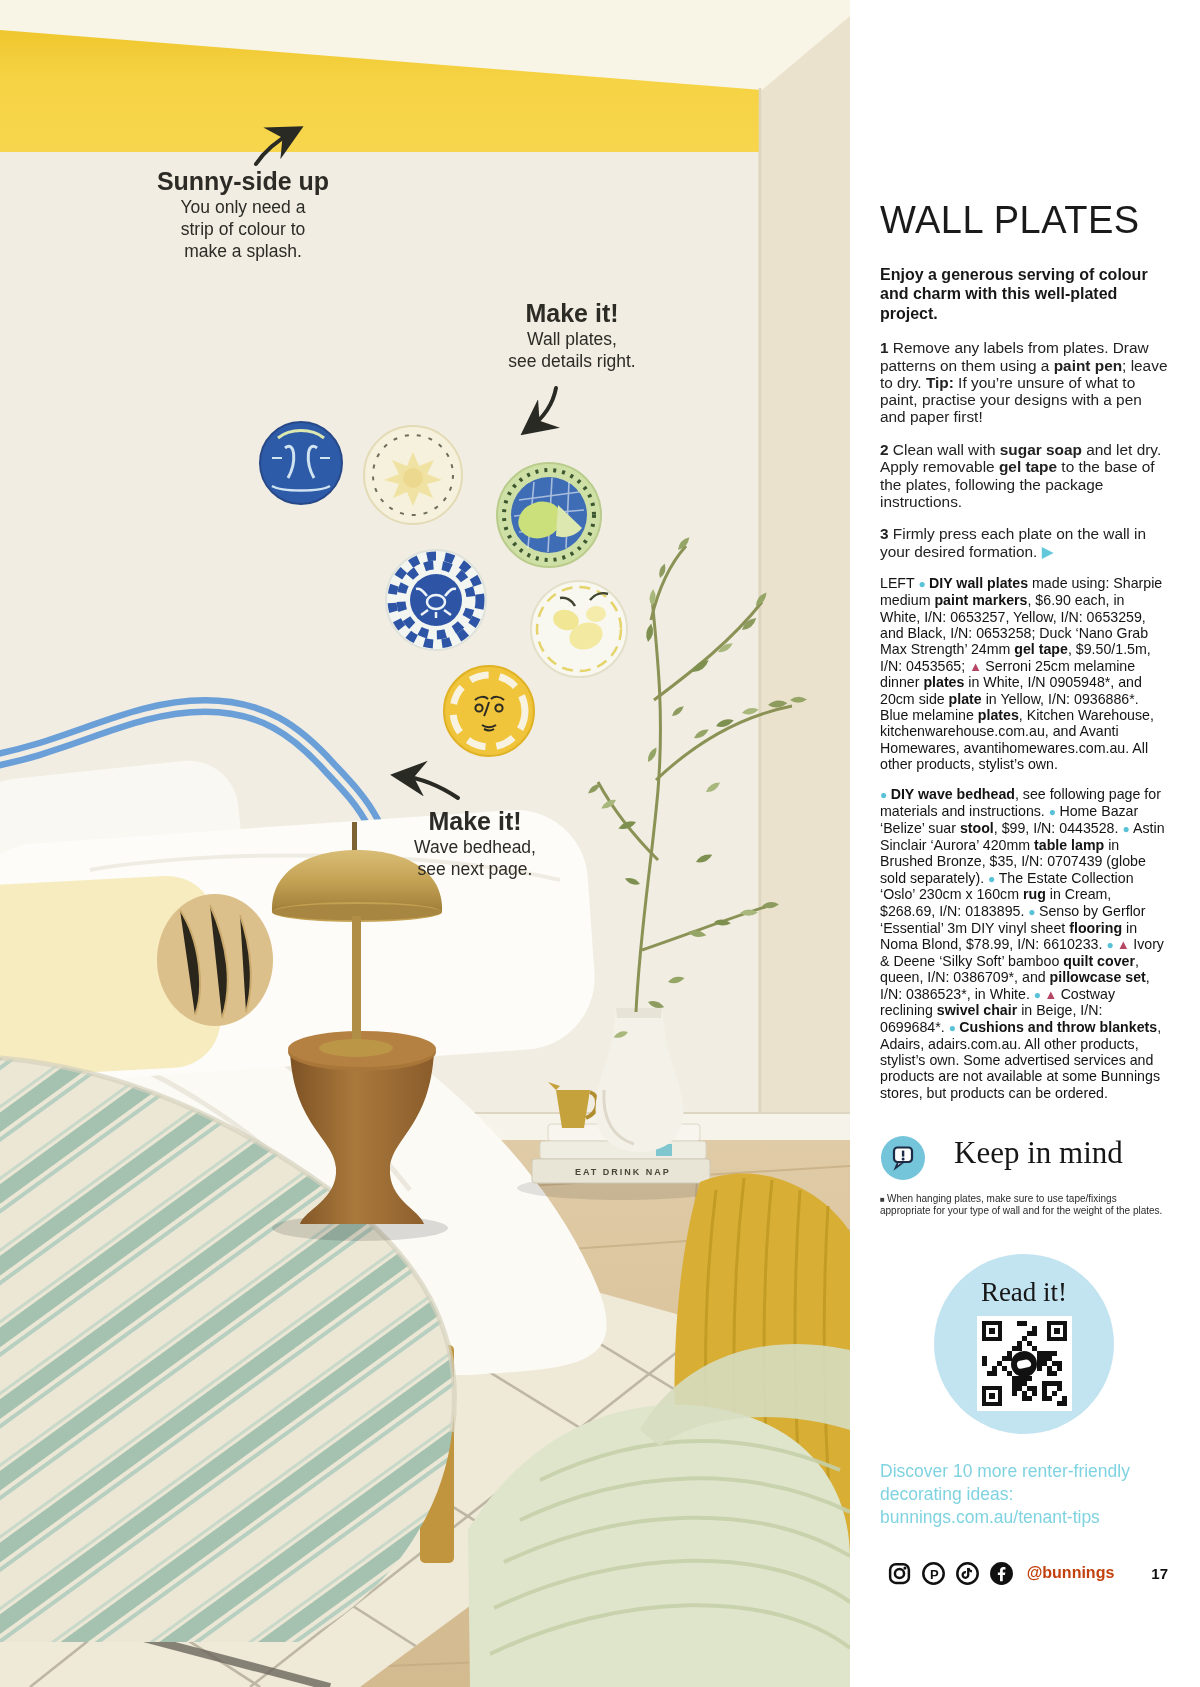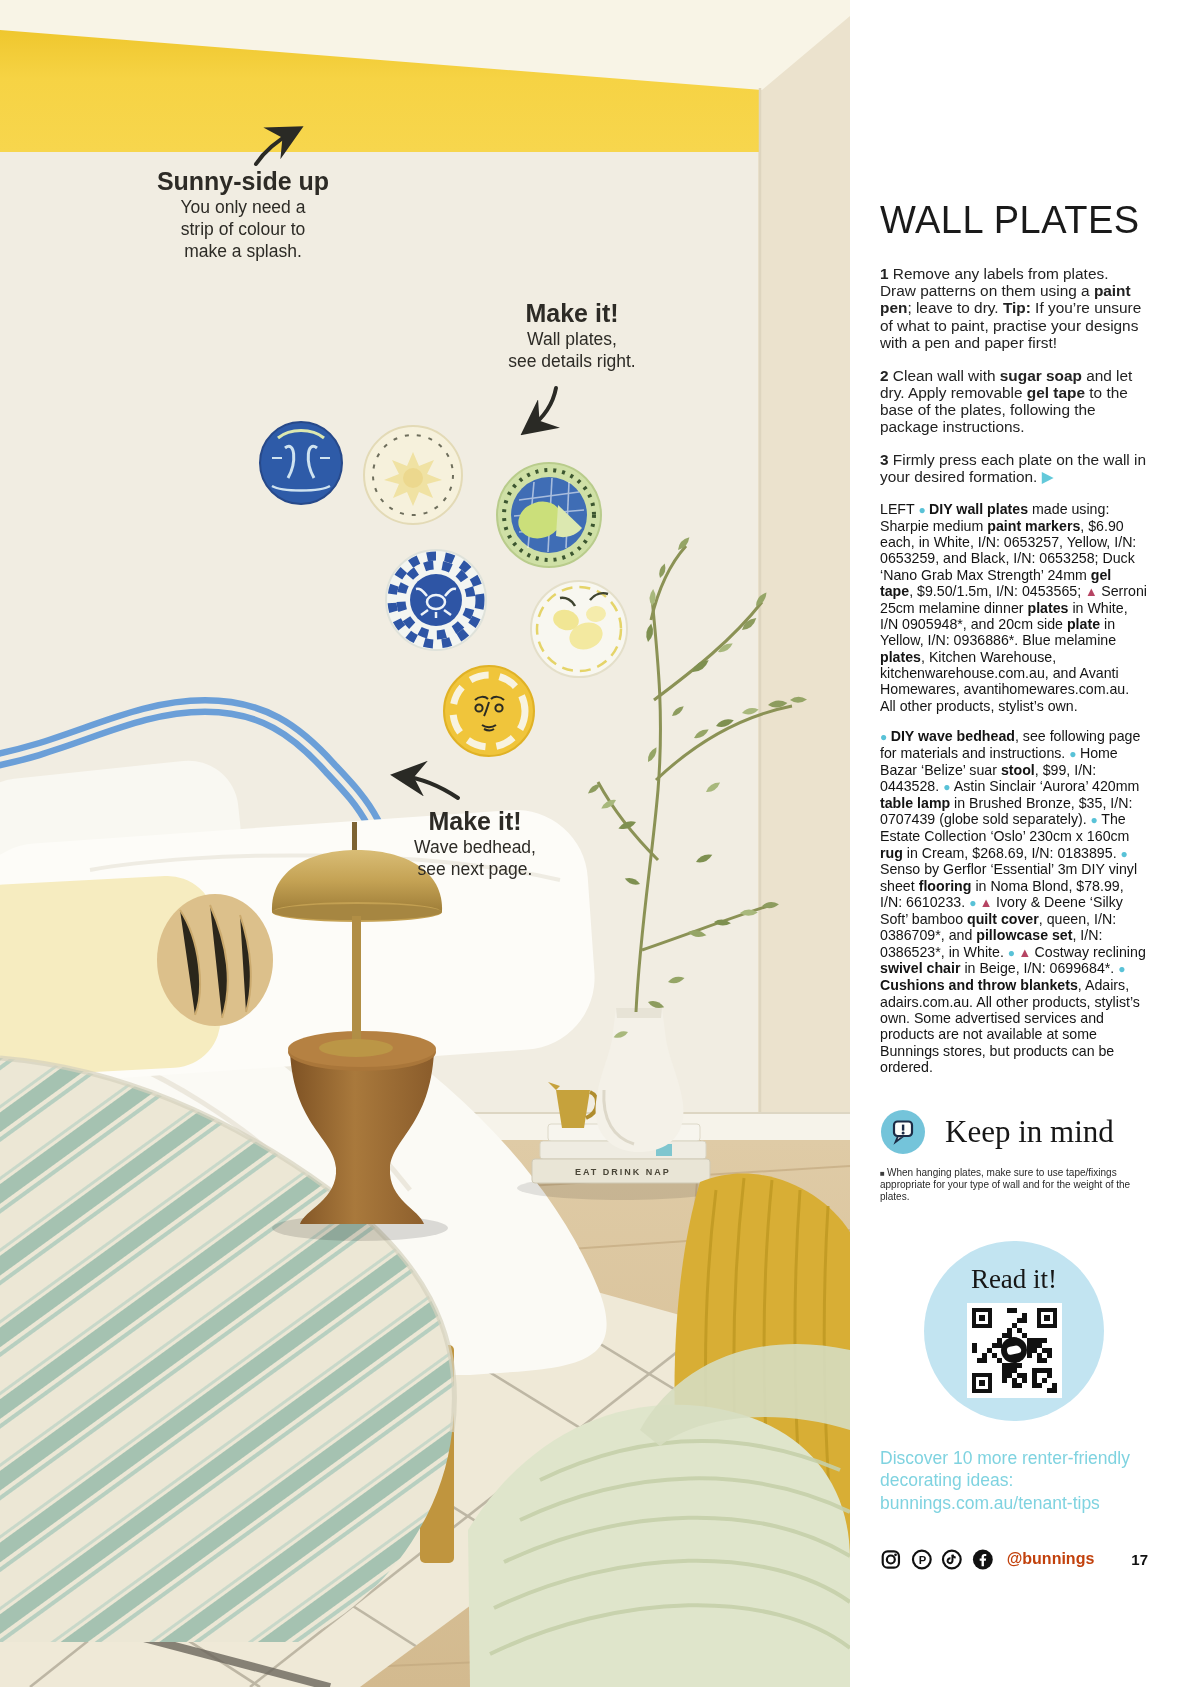--- a/index.html
+++ b/index.html
@@ -8,34 +8,34 @@
   .photo{position:absolute;left:0;top:0;width:850px;height:1687px;overflow:hidden;}
   .scene{position:absolute;left:0;top:0;}
   .anno{position:absolute;text-align:center;color:#2d2b26;}
   .anno .t{font-weight:bold;font-size:25px;line-height:1.25;}
   .anno .l{font-size:17.5px;line-height:1.25;}
   .anno-sunny{left:118px;top:166px;width:250px;}
   .anno-plates{left:440px;top:298px;width:264px;}
   .anno-bedhead{left:350px;top:806px;width:250px;}
 
   .col{position:absolute;left:850px;top:0;width:350px;height:1687px;background:#fff;
-       padding:176px 52px 0 30px;box-sizing:border-box;}
+       padding:176px 32px 0 30px;box-sizing:border-box;}
   .title{font-size:38px;font-weight:400;letter-spacing:.5px;color:#1a1a1a;line-height:1;}
   .intro{font-weight:bold;font-size:16px;line-height:1.22;margin-top:10px;color:#181818;}
   .step{font-size:15.4px;line-height:1.12;margin-top:11px;color:#222;}
   .credit{font-size:14.2px;line-height:1.15;margin-top:6px;color:#141414;}
   .credit:first-of-type{margin-top:34px;}
   .footnote{font-size:12.1px;line-height:1.2;margin-top:6px;color:#2a2a2a;}
   .b{font-weight:bold;}
   .dot{color:#59c2d7;font-size:.85em;}
   .tri{color:#b64463;font-size:.9em;}
   .teal{color:#63c9da;}
   .sq{color:#3c3c3c;font-size:.8em;}
   .keep{margin-top:34px;}
-  .keep-head{display:flex;align-items:center;gap:19px;}
+  .keep-head{display:flex;align-items:flex-start;gap:28px;}
   .keep-title{font-family:"Liberation Serif",serif;font-size:31px;color:#161616;}
   .keep-tip{font-size:10px;line-height:1.18;margin-top:12px;color:#2a2a2a;}
   .read-circle{width:180px;height:180px;border-radius:50%;background:#c2e4f1;margin:38px auto 0;
                display:flex;flex-direction:column;align-items:center;justify-content:center;}
   .read-title{font-family:"Liberation Serif",serif;font-size:27px;color:#161616;margin-bottom:8px;}
   .qr{width:95px;height:95px;background:#fff;position:relative;}
   .qr .mods{position:absolute;left:5px;top:5px;width:85px;height:85px;}
   .qr .mods i{position:absolute;width:5px;height:5px;background:#111;}
   .qr .f{position:absolute;width:20px;height:20px;border:4px solid #111;box-sizing:border-box;}
   .qr .f::after{content:"";position:absolute;left:3px;top:3px;width:6px;height:6px;background:#111;}
@@ -324,20 +324,21 @@
   </div>
   <div class="anno anno-bedhead">
     <div class="t">Make it!</div>
     <div class="l">Wave bedhead,</div>
     <div class="l">see next page.</div>
   </div>
 </div>
 
 <div class="col">
   <h1 class="title">WALL PLATES</h1>
+  <p class="intro">Enjoy a generous serving of colour and charm with this well-plated project.</p>
 
   <p class="step"><span class="b">1 </span><span>Remove any labels from plates. Draw patterns on them using a </span><span class="b">paint pen</span><span>; leave to dry. </span><span class="b">Tip:</span><span> If you’re unsure of what to paint, practise your designs with a pen and paper first!</span></p>
   <p class="step"><span class="b">2 </span><span>Clean wall with </span><span class="b">sugar soap</span><span> and let dry. Apply removable </span><span class="b">gel tape</span><span> to the base of the plates, following the package instructions.</span></p>
   <p class="step"><span class="b">3 </span><span>Firmly press each plate on the wall in your desired formation. </span><span class="teal">▶</span></p>
 
   <p class="credit"><span>LEFT </span><span class="dot">● </span><span class="b">DIY wall plates</span><span> made using: Sharpie medium </span><span class="b">paint markers</span><span>, $6.90 each, in White, I/N: 0653257, Yellow, I/N: 0653259, and Black, I/N: 0653258; Duck ‘Nano Grab Max Strength’ 24mm </span><span class="b">gel tape</span><span>, $9.50/1.5m, I/N: 0453565; </span><span class="tri">▲ </span><span>Serroni 25cm melamine dinner </span><span class="b">plates</span><span> in White, I/N 0905948*, and 20cm side </span><span class="b">plate</span><span> in Yellow, I/N: 0936886*. Blue melamine </span><span class="b">plates</span><span>, Kitchen Warehouse, kitchenwarehouse.com.au, and Avanti Homewares, avantihomewares.com.au. All other products, stylist’s own.</span></p>
   <p class="credit"><span class="dot">● </span><span class="b">DIY wave bedhead</span><span>, see following page for materials and instructions. </span><span class="dot">● </span><span>Home Bazar ‘Belize’ suar </span><span class="b">stool</span><span>, $99, I/N: 0443528. </span><span class="dot">● </span><span>Astin Sinclair ‘Aurora’ 420mm </span><span class="b">table lamp</span><span> in Brushed Bronze, $35, I/N: 0707439 (globe sold separately). </span><span class="dot">● </span><span>The Estate Collection ‘Oslo’ 230cm x 160cm </span><span class="b">rug</span><span> in Cream, $268.69, I/N: 0183895. </span><span class="dot">● </span><span>Senso by Gerflor ‘Essential’ 3m DIY vinyl sheet </span><span class="b">flooring</span><span> in Noma Blond, $78.99, I/N: 6610233. </span><span class="dot">● </span><span class="tri">▲ </span><span>Ivory &amp; Deene ‘Silky Soft’ bamboo </span><span class="b">quilt cover</span><span>, queen, I/N: 0386709*, and </span><span class="b">pillowcase set</span><span>, I/N: 0386523*, in White. </span><span class="dot">● </span><span class="tri">▲ </span><span>Costway reclining </span><span class="b">swivel chair</span><span> in Beige, I/N: 0699684*. </span><span class="dot">● </span><span class="b">Cushions and throw blankets</span><span>, Adairs, adairs.com.au. All other products, stylist’s own. Some advertised services and products are not available at some Bunnings stores, but products can be ordered.</span></p>
 
   <div class="keep">
     <div class="keep-head">

